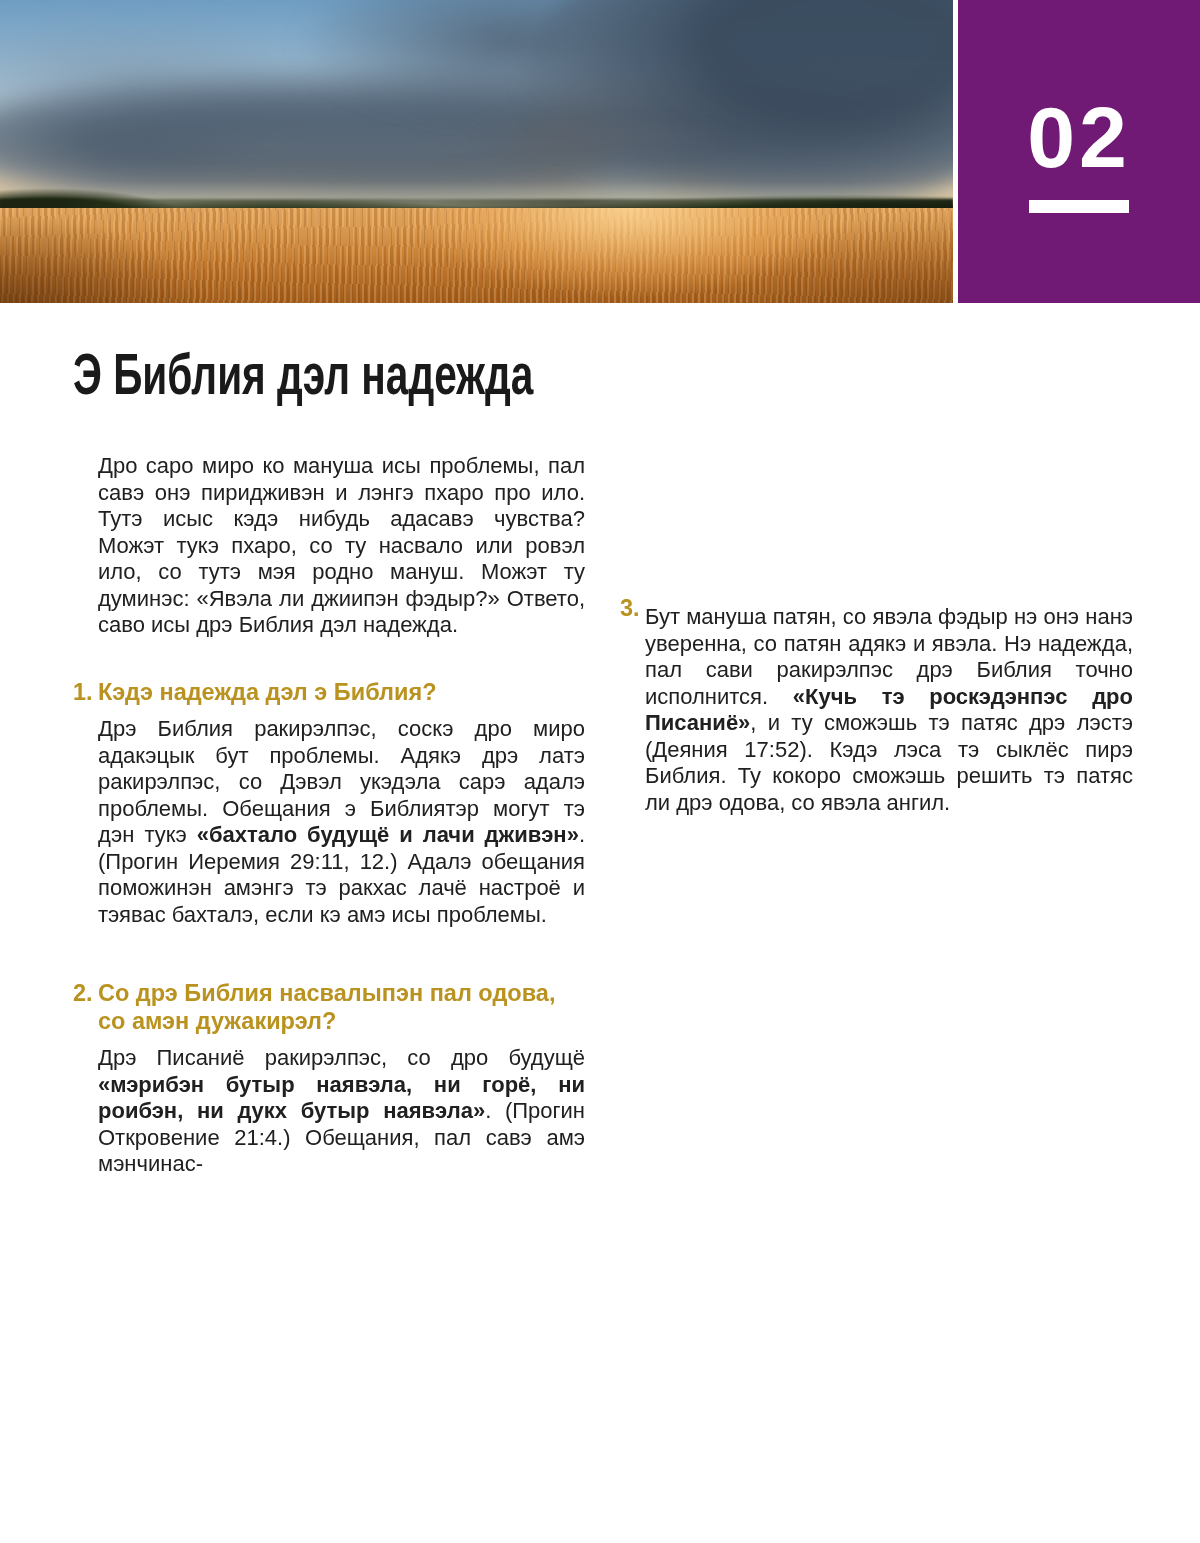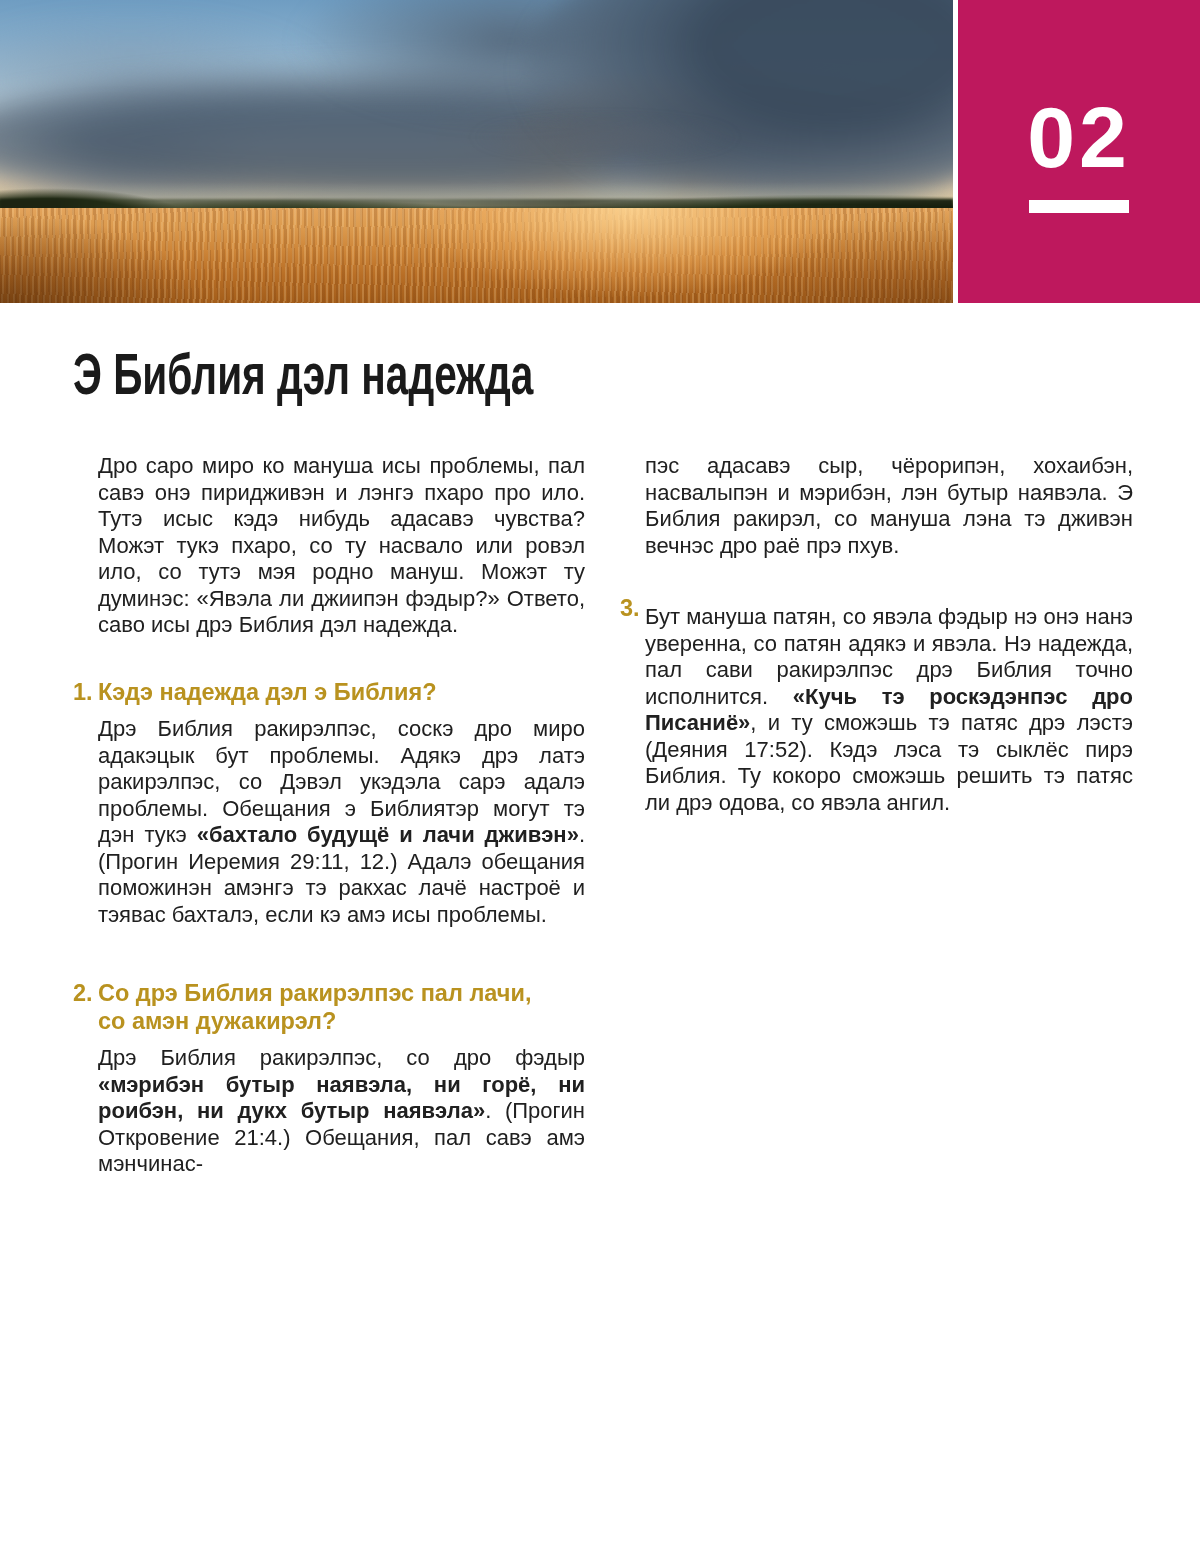--- a/index.html
+++ b/index.html
@@ -95,21 +95,21 @@
     <div class="cloud cloud-warm"></div>
     <div class="cloud cloud-mid-band"></div>
     <div class="cloud cloud-top-center"></div>
     <div class="cloud cloud-top-right"></div>
     <div class="cloud cloud-wisp"></div>
     <div class="hills"></div>
     <div class="treeline"></div>
     <div class="field"></div>
   </div>
 
-  <div class="chapter" style="background:#be185d;">
+  <div class="chapter" style="background:#701a75;">
     <div class="chapter-num">02</div>
     <div class="chapter-rule"></div>
   </div>
 
   <h1 class="title">Э Библия дэл надежда</h1>
 
   <div class="col col-left">
 
     <p class="body floatblock indent" style="top:445px">Дро саро миро ко мануша исы проблемы, пал савэ онэ пиридживэн и лэнгэ пхаро про ило. Тутэ исыс кэдэ нибудь адасавэ чувства? Можэт тукэ пхаро, со ту насвало или ровэл ило, со тутэ мэя родно мануш. Можэт ту думинэс: «Явэла ли джиипэн фэдыр?» Ответо, саво исы дрэ Библия дэл надежда.</p>
 
@@ -119,33 +119,32 @@
         <span>Кэдэ надежда дэл э Библия?</span>
       </h2>
       <p class="body indent">
         <span>Дрэ Библия ракирэлпэс, соскэ дро миро адакэцык бут проблемы. Адякэ дрэ латэ ракирэлпэс, со Дэвэл укэдэла сарэ адалэ проблемы. Обещания э Библиятэр могут тэ дэн тукэ </span><b>«бахтало будущё и лачи дживэн»</b><span>. (Прогин Иеремия 29:11, 12.) Адалэ обещания поможинэн амэнгэ тэ ракхас лачё настроё и тэявас бахталэ, если кэ амэ исы проблемы.</span>
       </p>
     </section>
 
     <section class="floatblock" style="top:971px">
       <span class="num">2.</span>
       <h2>
-        <span>Со дрэ Библия ракирэлпэс пал лачи,</span>
+        <span>Со дрэ Библия насвалыпэн пал одова,</span>
         <span>со амэн дужакирэл?</span>
       </h2>
       <p class="body indent cont">
-        <span>Дрэ Библия ракирэлпэс, со дро фэдыр </span><b>«мэрибэн бутыр наявэла, ни горё, ни роибэн, ни дукх бутыр наявэла»</b><span>. (Прогин Откровение 21:4.) Обещания, пал савэ амэ мэнчинас-</span>
+        <span>Дрэ Писаниё ракирэлпэс, со дро будущё </span><b>«мэрибэн бутыр наявэла, ни горё, ни роибэн, ни дукх бутыр наявэла»</b><span>. (Прогин Откровение 21:4.) Обещания, пал савэ амэ мэнчинас-</span>
       </p>
     </section>
 
   </div>
 
   <div class="col col-right">
 
-    <p class="body floatblock indent" style="top:445px">пэс адасавэ сыр, чёрорипэн, хохаибэн, насвалыпэн и мэрибэн, лэн бутыр наявэла. Э Библия ракирэл, со мануша лэна тэ дживэн вечнэс дро раё прэ пхув.</p>
 
     <section class="floatblock" style="top:586px">
       <span class="num">3.</span>
       <p class="body indent">
         <span>Бут мануша патян, со явэла фэдыр нэ онэ нанэ уверенна, со патян адякэ и явэла. Нэ надежда, пал сави ракирэлпэс дрэ Библия точно исполнится. </span><b>«Кучь тэ роскэдэнпэс дро Писаниё»</b><span>, и ту сможэшь тэ патяс дрэ лэстэ (Деяния 17:52). Кэдэ лэса тэ сыклёс пирэ Библия. Ту кокоро сможэшь решить тэ патяс ли дрэ одова, со явэла ангил.</span>
       </p>
     </section>
 
   </div>
 

